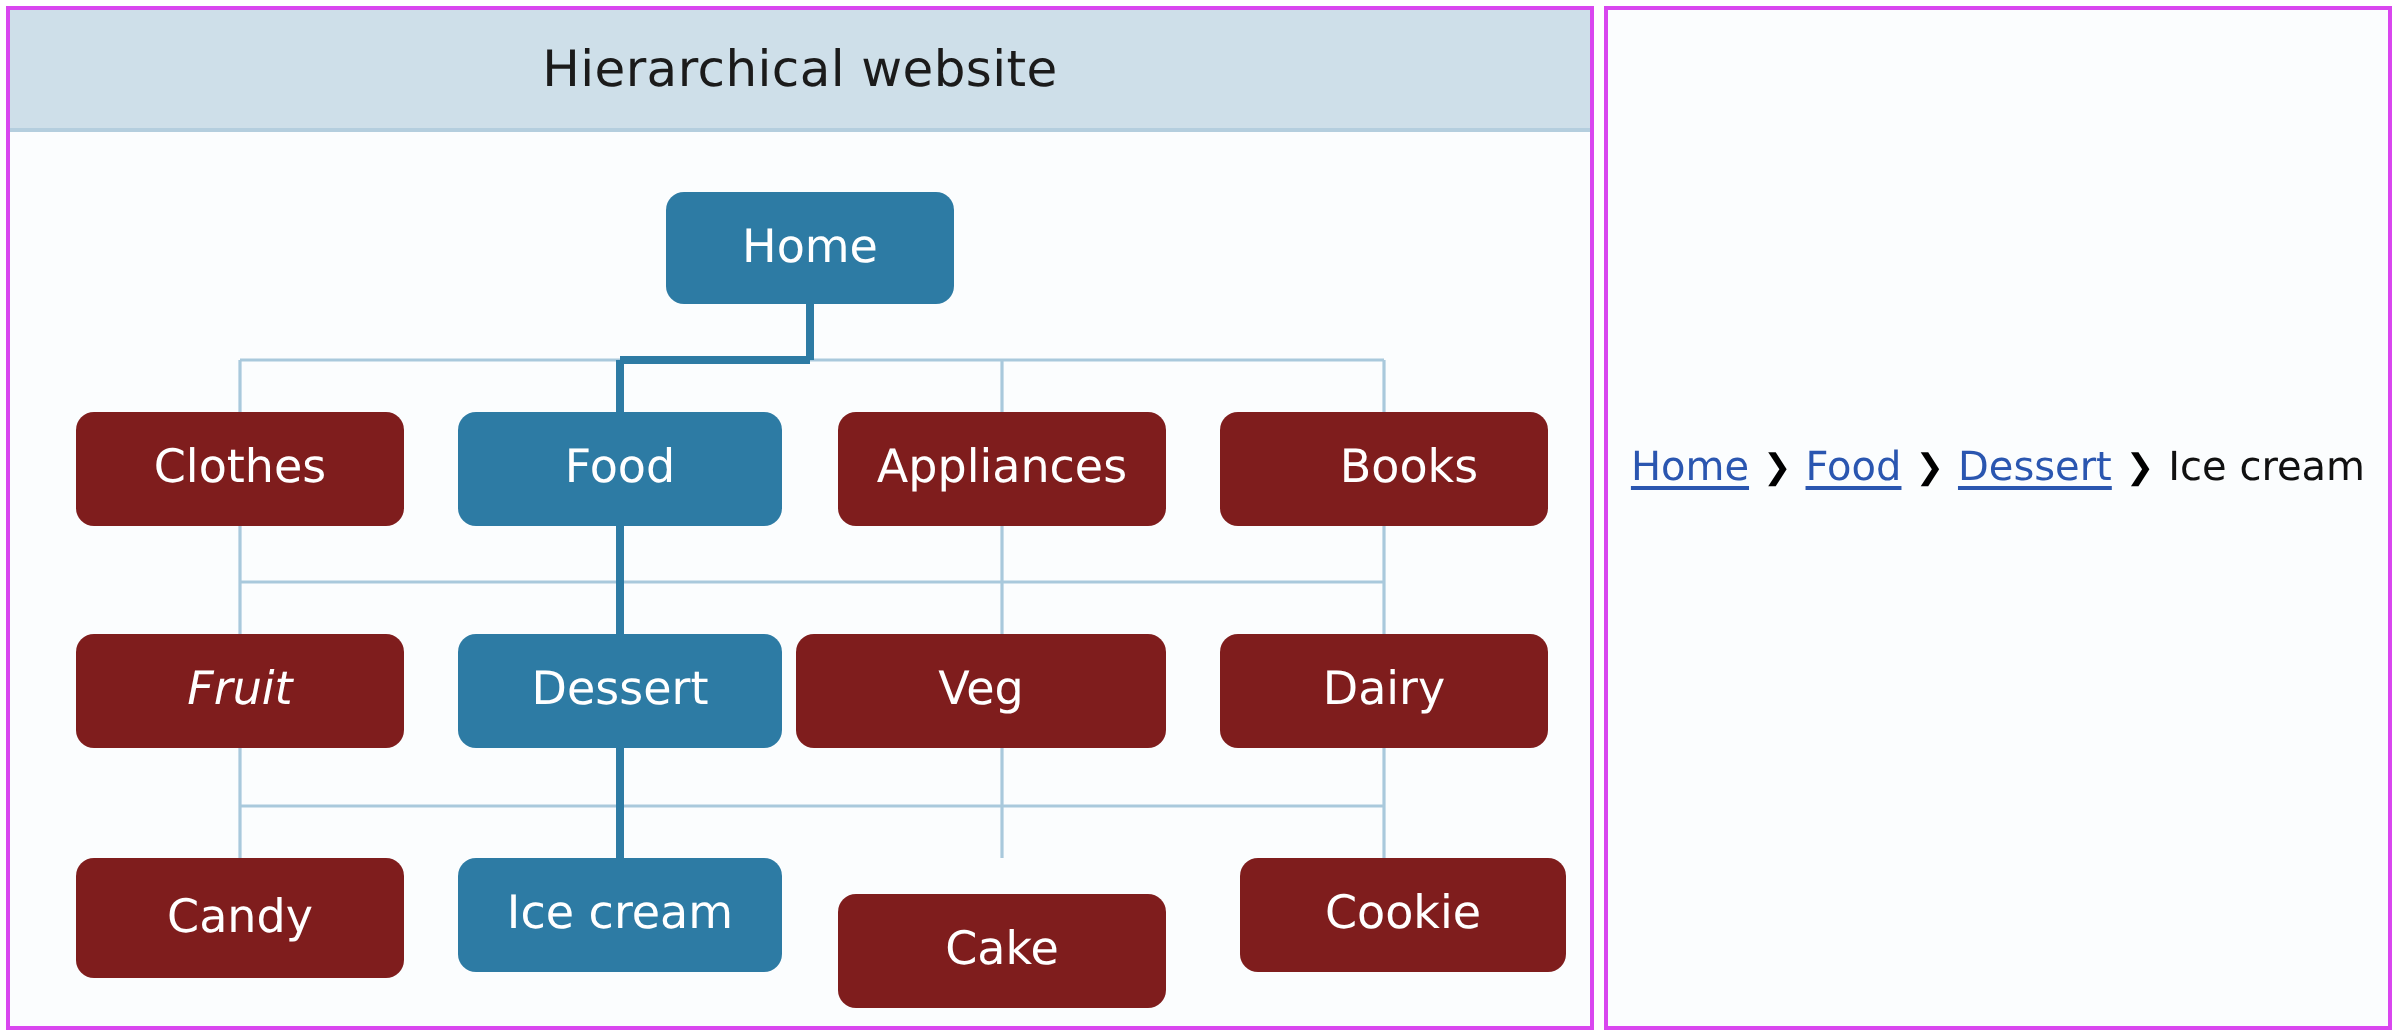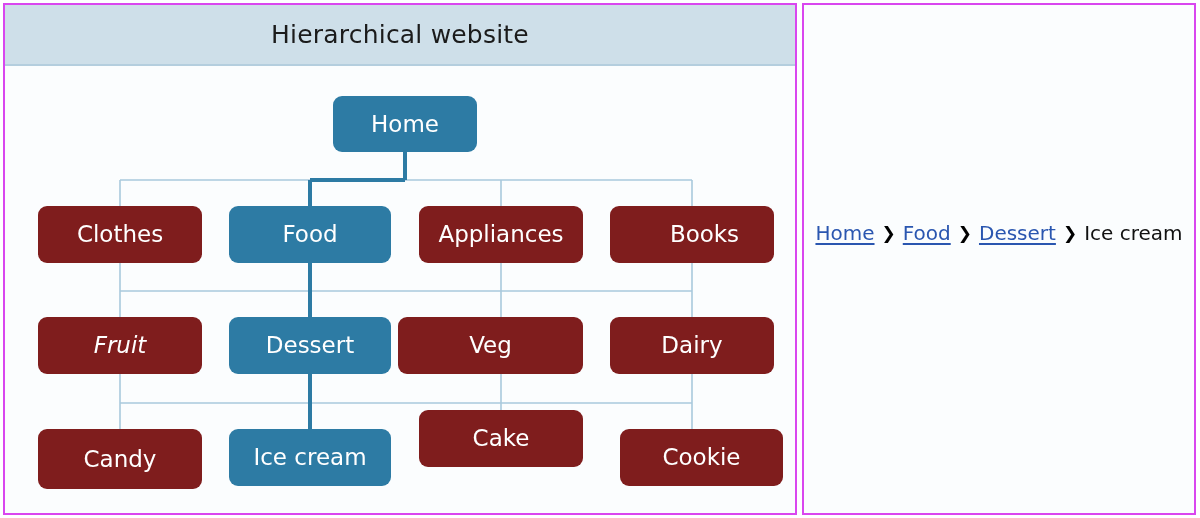--- a/index.html
+++ b/index.html
@@ -200,21 +200,21 @@
             </div>
             <div class="node pale" style="left: 605px; top: 251px; width: 164px; height: 57px;">
               <span>Dairy</span>
             </div>
             <div class="node pale" style="left: 33px; top: 363px; width: 164px; height: 60px;">
               <span>Candy</span>
             </div>
             <div class="node selected" style="left: 224px; top: 363px; width: 162px; height: 57px;">
               <span>Ice cream</span>
             </div>
-            <div class="node pale" style="left: 414px; top: 344px; width: 164px; height: 57px;">
+            <div class="node pale" style="left: 414px; top: 381px; width: 164px; height: 57px;">
               <span>Cake</span>
             </div>
             <div class="node pale" style="left: 615px; top: 363px; width: 163px; height: 57px;">
               <span>Cookie</span>
             </div>
           </div>
       </div>
     </div>
   </section>
 

